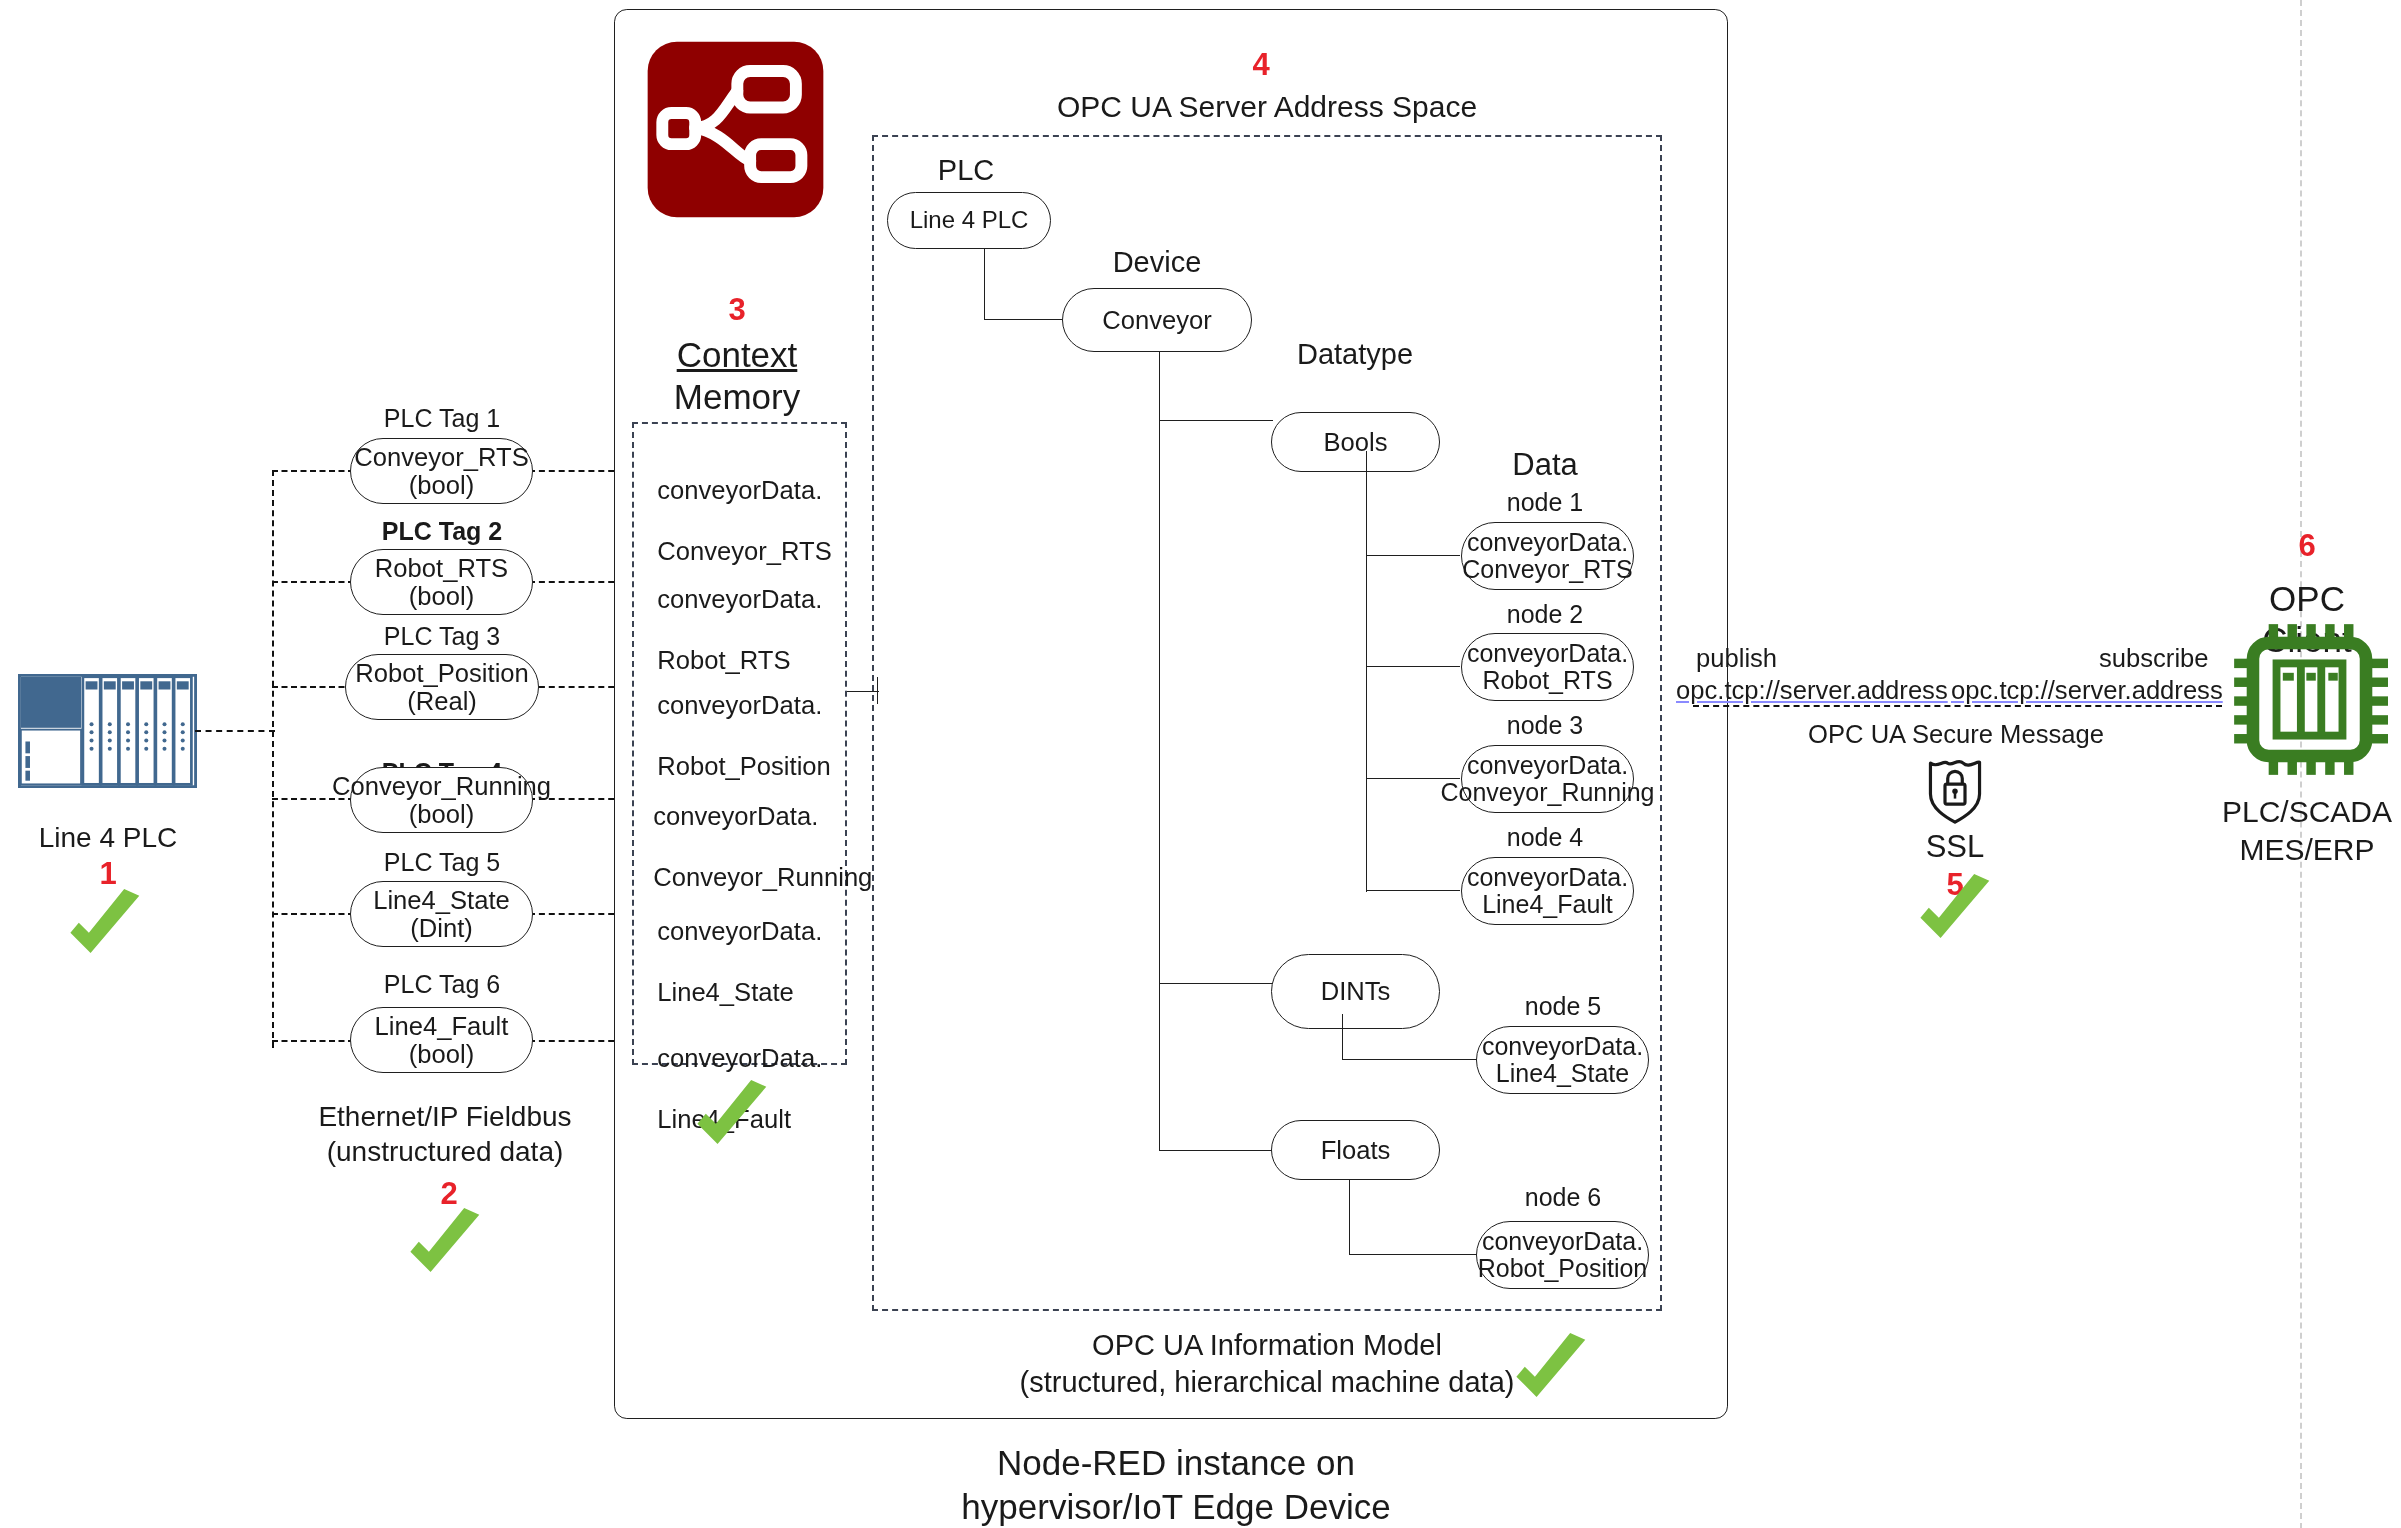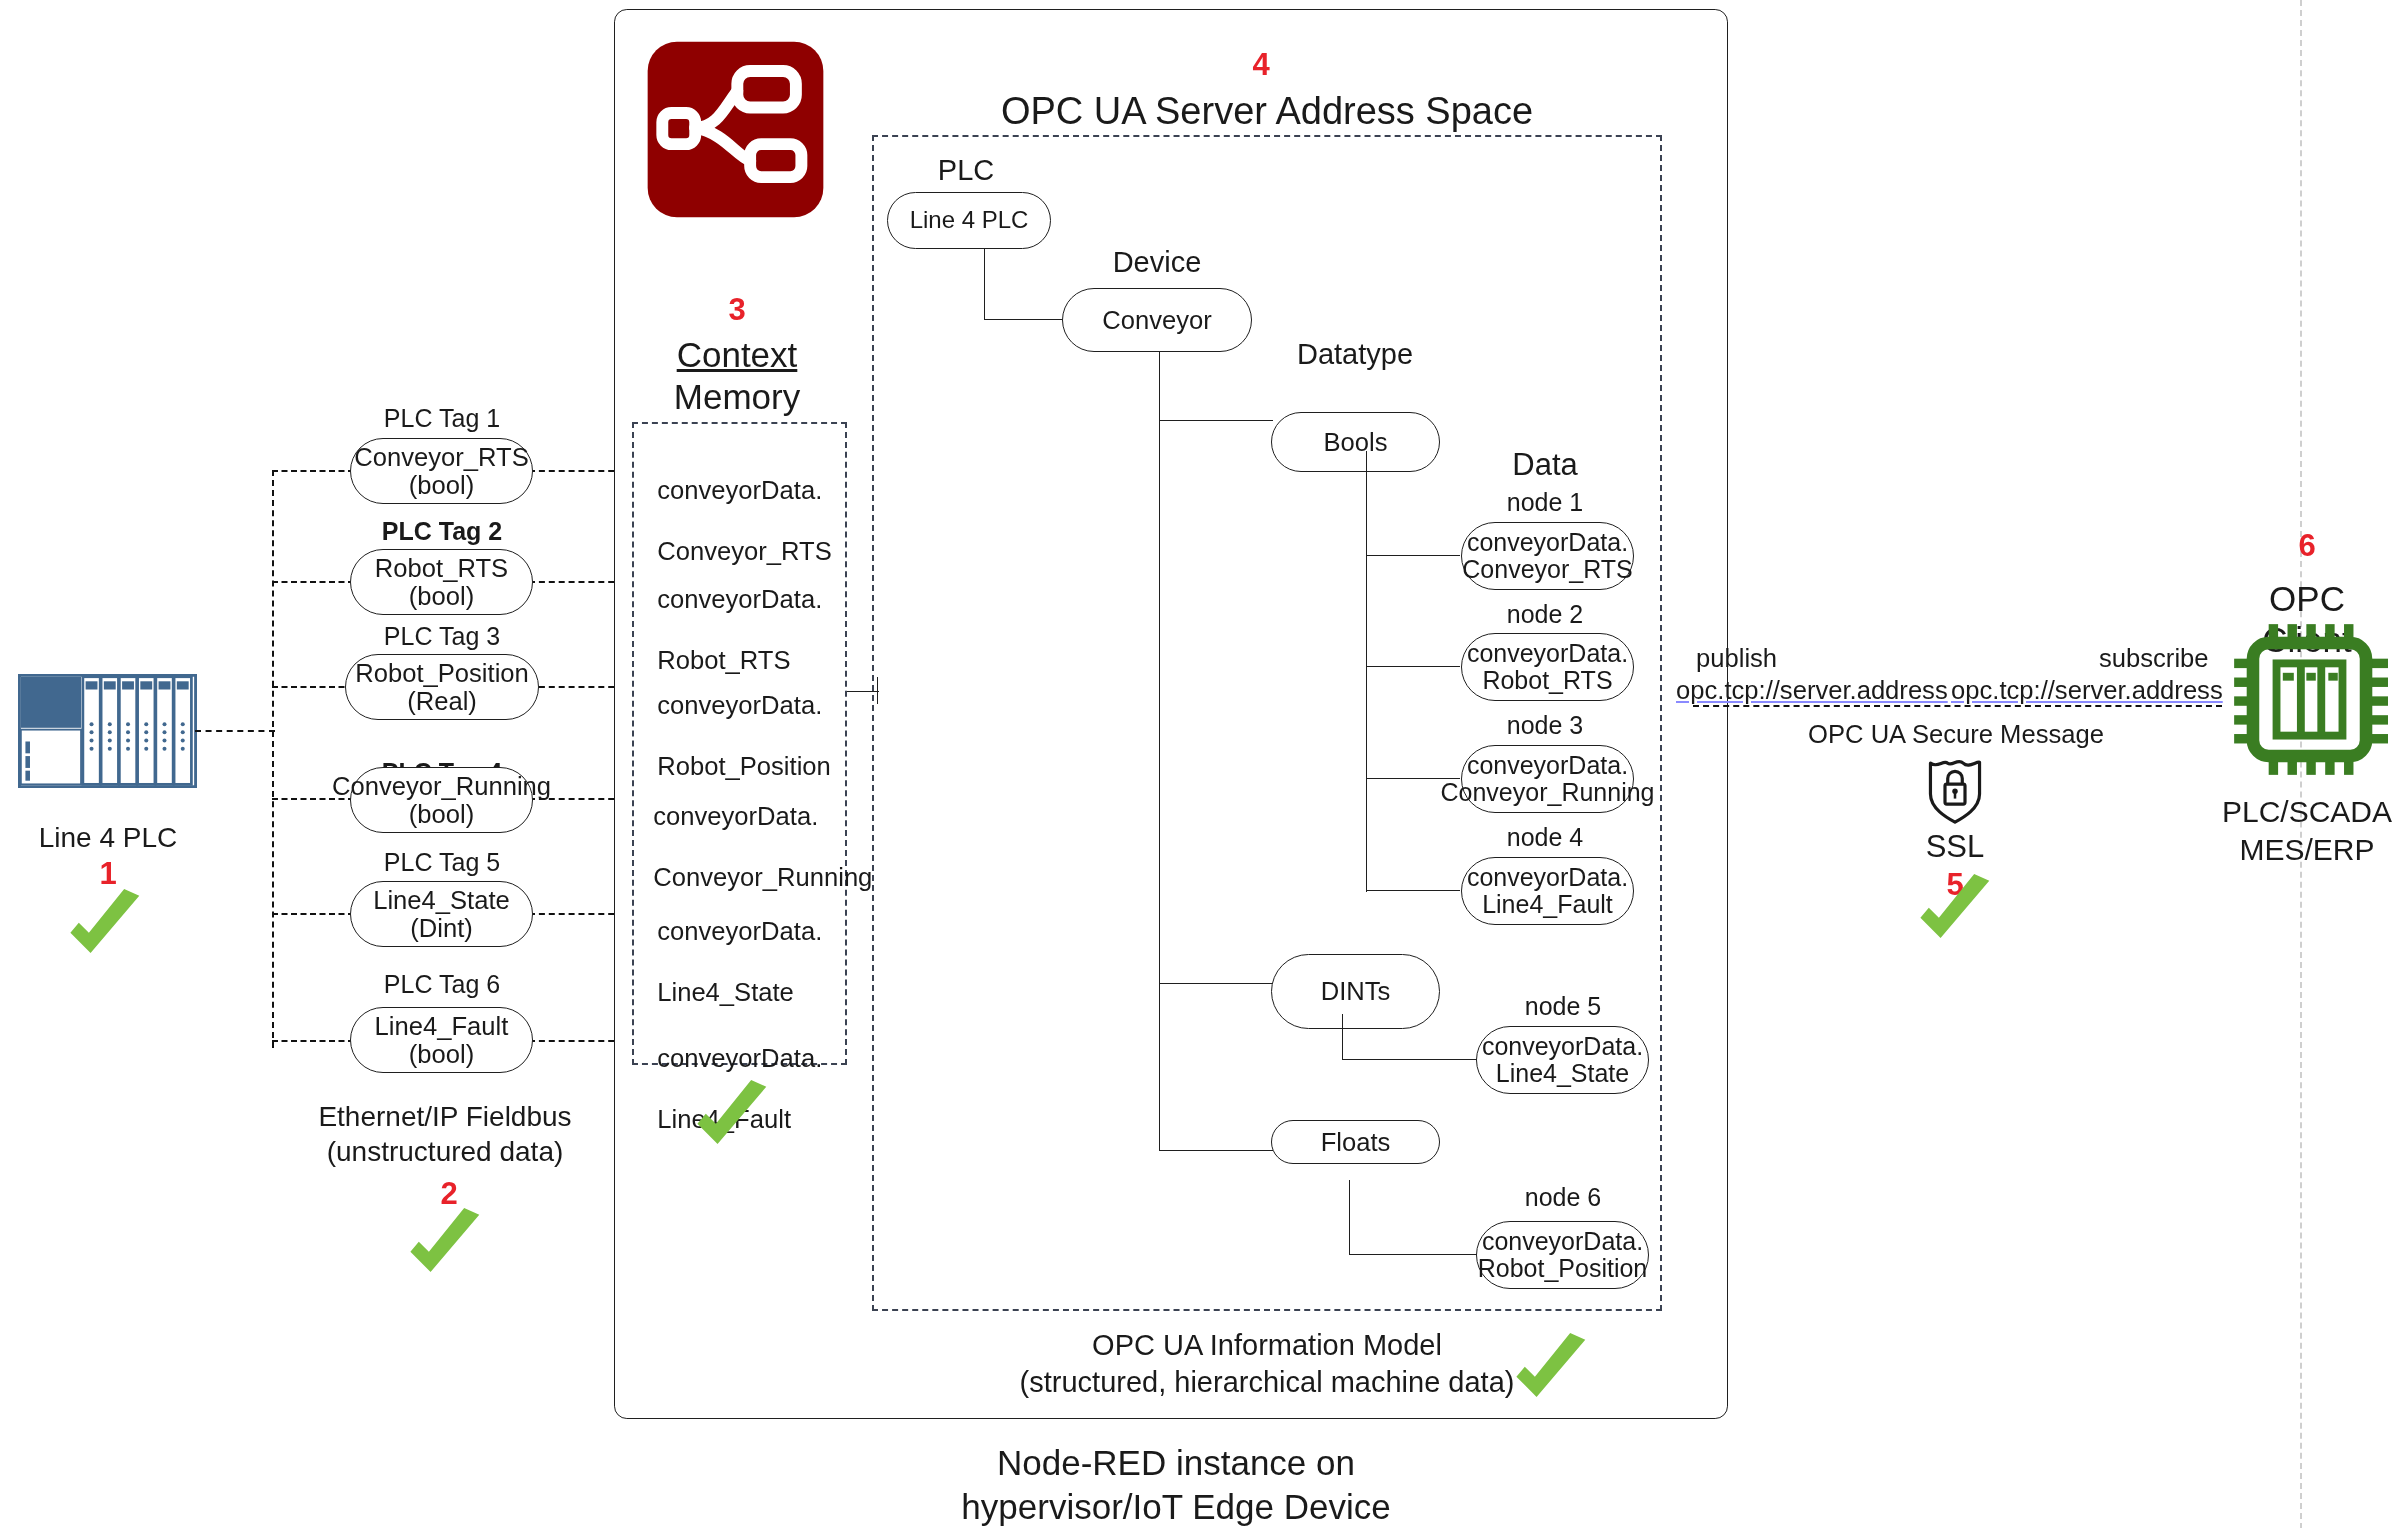--- a/index.html
+++ b/index.html
@@ -222,21 +222,21 @@
 <div class="check" style="left:689px;top:1075px;">
   <svg viewBox="0 0 100 100">
       <path d="M10 58 L34 82 L92 14 L74 6 L32 58 L20 46 Z" fill="#7dc242"></path>
     </svg>
 </div>
 
 <div class="sln-h" style="left:847px;top:691px;width:32px;"></div>
 <div class="sln-v" style="left:877px;top:677px;height:27px;"></div>
 
 <div class="num" style="left:1261px;top:47px;">4</div>
-<div class="t c" style="left:1267px;top:89px;font-size:38px;">OPC UA Server Address Space</div>
+<div class="t c" style="left:1267px;top:89px;font-size:30px;">OPC UA Server Address Space</div>
 
 <div class="dashbox" style="left:872px;top:135px;width:790px;height:1176px;"></div>
 
 <div class="t c" style="left:966px;top:153px;font-size:29px;">PLC</div>
 <div class="pill" style="left:887px;top:192px;width:164px;height:57px;font-size:24px;">
   <span>Line 4 PLC</span>
 </div>
 
 <div class="sln-v" style="left:984px;top:248px;height:71px;"></div>
 <div class="sln-h" style="left:984px;top:319px;width:78px;"></div>
@@ -254,21 +254,21 @@
 <div class="t c" style="left:1355px;top:337px;font-size:29px;">Datatype</div>
 
 <div class="pill" style="left:1271px;top:391px;width:169px;height:60px;font-size:25.6px;margin-top:21px;">
   <span>Bools</span>
 </div>
 
 <div class="pill" style="left:1271px;top:954px;width:169px;height:75px;font-size:25.6px;">
   <span>DINTs</span>
 </div>
 
-<div class="pill" style="left:1271px;top:1120px;width:169px;height:44px;font-size:25.6px;">
+<div class="pill" style="left:1271px;top:1120px;width:169px;height:60px;font-size:25.6px;">
   <span>Floats</span>
 </div>
 
 <div class="sln-v" style="left:1366px;top:451px;height:441px;"></div>
 <div class="sln-h" style="left:1366px;top:555px;width:94px;"></div>
 <div class="sln-h" style="left:1366px;top:666px;width:94px;"></div>
 <div class="sln-h" style="left:1366px;top:778px;width:94px;"></div>
 <div class="sln-h" style="left:1366px;top:890px;width:94px;"></div>
 
 <div class="sln-v" style="left:1342px;top:1014px;height:46px;"></div>

